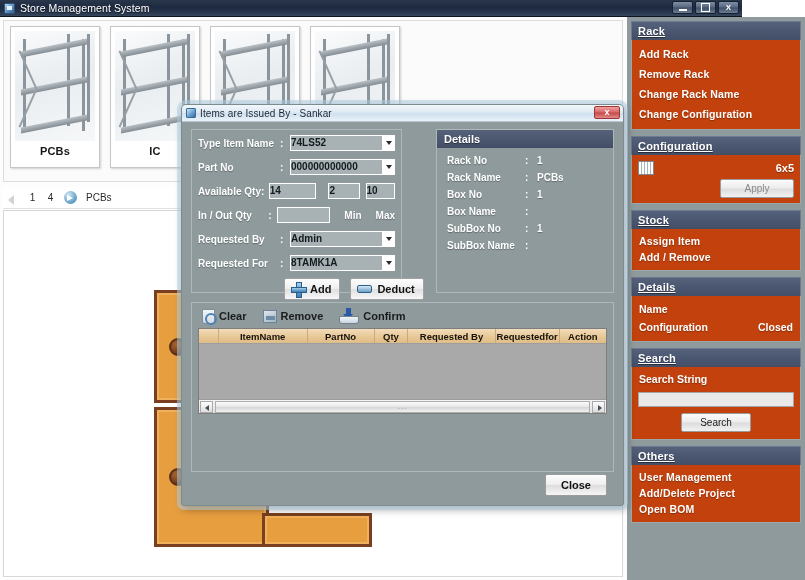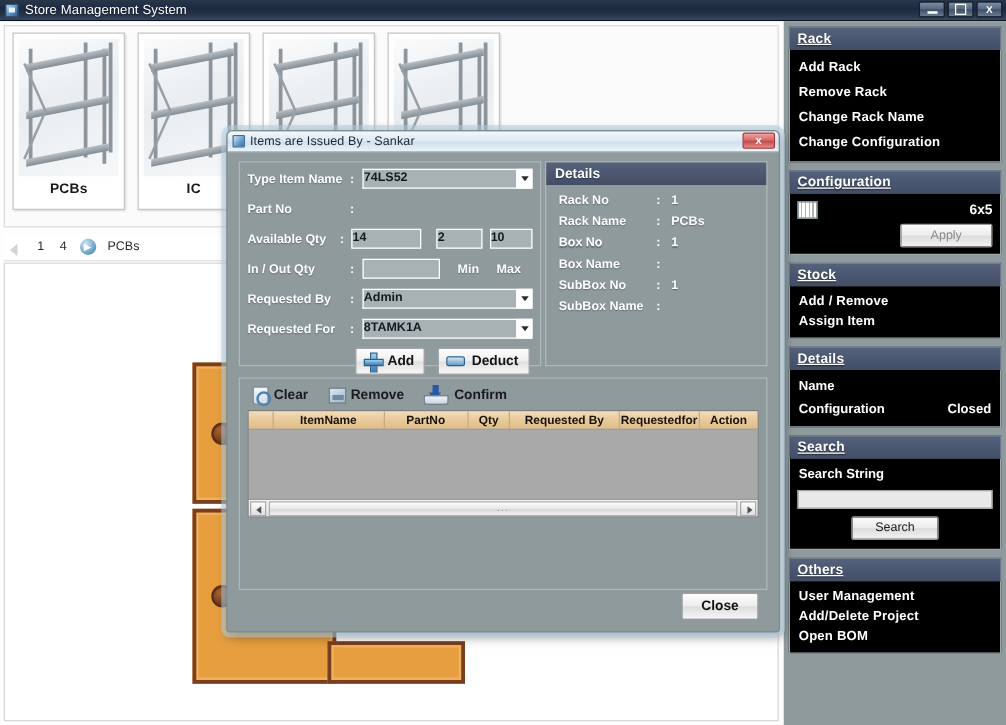--- a/index.html
+++ b/index.html
@@ -13,21 +13,21 @@
 
   #app {
     position: relative;
     width: 805px; height: 580px;
     background: #ffffff;
     overflow: hidden;
   }
 
   
   .titlebar {
-    position: absolute; left: 0; top: 0; width: 805px; height: 17px;
+    position: absolute; left: 0; top: 0; width: 742px; height: 17px;
     background: linear-gradient(180deg, #29374b 0%, #1d2940 45%, #253349 70%, #36465c 100%);
     display: flex; align-items: center;
     border-bottom: 1px solid #0d1522;
   }
   .titlebar .app-icon {
     width: 11px; height: 11px; margin: 0 5px 0 4px;
     background: linear-gradient(135deg,#b9d7f0 0%, #5d95c8 50%, #2f5f93 100%);
     border: 1px solid #33506e; border-radius: 1px;
     position: relative; flex: none;
   }
@@ -168,21 +168,21 @@
   .panel-hd {
     background: linear-gradient(180deg,#55627a 0%, #4a5670 55%, #434e66 100%);
     color: #ffffff; font-size: 11px; font-weight: bold;
     padding: 3px 6px; letter-spacing: .2px;
     border: 1px solid #6d7990; border-bottom: none;
     text-shadow: 0 1px 1px rgba(0,0,0,.45);
     text-decoration: underline;
   }
   .panel-bd {
     border: 1px solid #9ba7a9; border-top: none;
-    background: #000000;
+    background: #c2410c;
     padding: 4px 6px 5px 6px;
   }
   .panel-link {
     display: block; color: #ffffff; font-size: 10.5px; font-weight: bold;
     padding: 4px 1px; letter-spacing: .15px;
     text-shadow: 0 1px 1px rgba(0,0,0,.3);
     cursor: pointer;
   }
   .panel-link.tight { padding: 2px 1px; }
   .cfg-row { display: flex; align-items: center; padding: 2px 0 4px 0; }
@@ -242,21 +242,21 @@
     position:absolute; right:3px; top:1px; width:26px; height:13px;
     background: linear-gradient(180deg,#f0a0a0 0%, #d96a6a 45%, #c24b4b 55%, #e58989 100%);
     border:1px solid #9a3636; border-radius:2px;
     color:#ffffff; font-size:9px; font-weight:bold; line-height:11px; text-align:center;
     cursor:pointer;
   }
 
   .dlg-body { position:relative; width:100%; height: 384px; padding: 7px; }
 
   .form-box {
-    position:absolute; left: 9px; top: 7px; width: 242px; height: 164px;
+    position:absolute; left: 9px; top: 7px; width: 211px; height: 164px;
     border: 1px solid #aeb8ba; background: #8e9a9c;
   }
   .frow { display:flex; align-items:center; height:22px; padding:0 6px; margin-top:2px; }
   .frow .lbl { color:#ffffff; font-size:10px; font-weight:bold; width:82px;
                text-shadow:0 1px 1px rgba(0,0,0,.3); white-space:nowrap; }
   .frow .colon { color:#ffffff; font-size:10px; font-weight:bold; width:10px; }
   .inp {
     background: #a8b2b4; border:1px solid #ffffff;
     height: 16px; font-size:10px; font-weight:bold; color:#131a1f;
     padding: 0 0; line-height:14px; overflow:hidden; white-space:nowrap;
@@ -526,22 +526,22 @@
           <span class="cfg-grid-icon"></span>
           <span class="cfg-val">6x5</span>
         </div>
         <div class="btn-std apply-btn">Apply</div>
       </div>
     </div>
 
     <div class="panel">
       <div class="panel-hd">Stock</div>
       <div class="panel-bd">
+        <span class="panel-link tight">Assign Item</span>
         <span class="panel-link tight">Add / Remove</span>
-        <span class="panel-link tight">Assign Item</span>
       </div>
     </div>
 
     <div class="panel">
       <div class="panel-hd">Details</div>
       <div class="panel-bd">
         <div class="detail-row">
           <span class="k">Name</span>
           <span class="v"></span>
         </div>
@@ -586,20 +586,24 @@
           <span class="colon">:</span>
           <span class="combo">
             <span class="inp">74LS52</span>
             <span class="drop"></span>
           </span>
         </div>
 
         <div class="frow">
           <span class="lbl">Part No</span>
           <span class="colon">:</span>
+          <span class="combo">
+            <span class="inp">000000000000</span>
+            <span class="drop"></span>
+          </span>
         </div>
 
         <div class="frow">
           <span class="lbl">Available Qty</span>
           <span class="colon">:</span>
           <span class="inp qty-a">14</span>
           <span class="inp qty-b">2</span>
           <span class="inp qty-c">10</span>
         </div>
 

